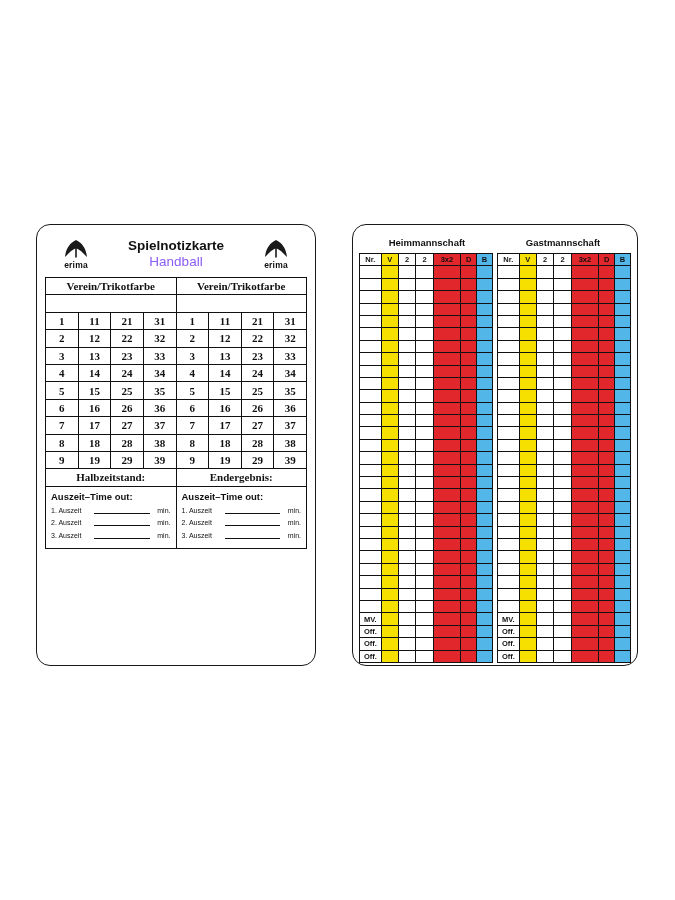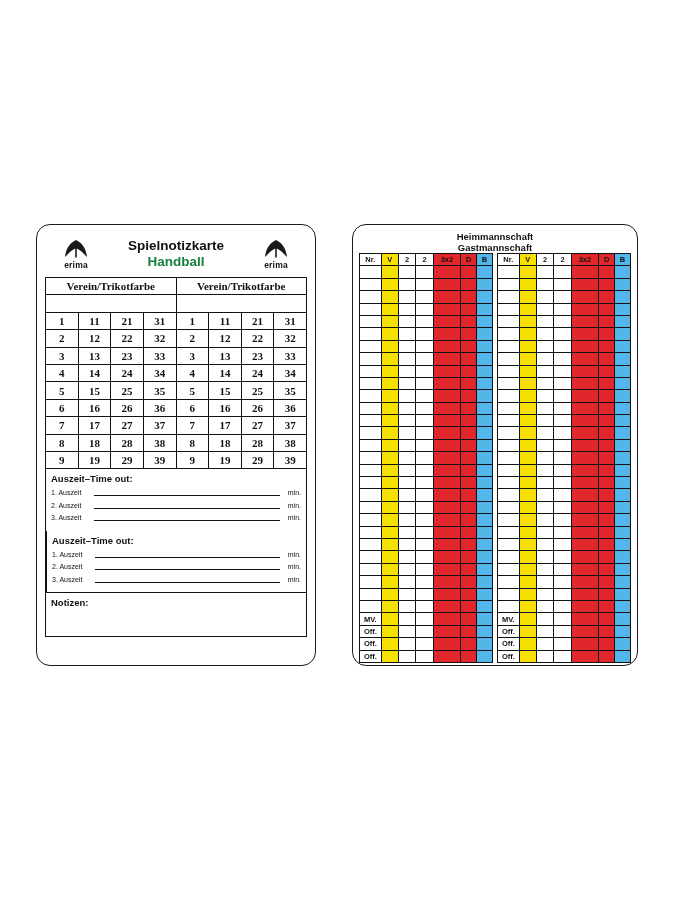--- a/index.html
+++ b/index.html
@@ -71,22 +71,22 @@
     text-align: center;
     line-height: 1.15;
   }
   .titleblock .t1 {
     font-size: 13.5px;
     font-weight: bold;
     color: #111;
   }
   .titleblock .t2 {
     font-size: 13.5px;
-    font-weight: bold;
-    color: #15803d;
+    font-weight: normal;
+    color: #8b5cf6;
   }
 
   
   table.grid {
     border-collapse: collapse;
     width: 100%;
     table-layout: fixed;
     font-family: Liberation Serif, serif;
   }
   table.grid td, table.grid th {
@@ -121,21 +121,20 @@
     height: 21px;
   }
 
   
   .timeouts {
     display: flex;
     width: 100%;
     border: 1px solid #111;
     border-top: none;
     box-sizing: border-box;
-    flex-direction: column;
   }
   .to-col {
     flex: 1;
     box-sizing: border-box;
     padding: 4px 5px 5px 5px;
   }
   .to-col + .to-col { border-left: 1px solid #111; }
   .to-title {
     font-size: 9.5px;
     font-weight: bold;
@@ -168,21 +167,20 @@
     font-size: 9.5px;
     font-weight: bold;
     color: #111;
   }
 
   
   .rc-titles {
     display: flex;
     height: 22px;
     align-items: center;
-    flex-direction: column;
   }
   .rc-titles .tt {
     flex: 1;
     text-align: center;
     font-size: 9.5px;
     font-weight: bold;
     color: #111;
   }
   .rc-body { display: flex; gap: 4px; }
   .rc-half { flex: 1; }
@@ -342,20 +340,24 @@
           <td>9</td>
           <td>19</td>
           <td>29</td>
           <td>39</td>
           <td>9</td>
           <td>19</td>
           <td>29</td>
           <td>39</td>
         </tr>
 
+        <tr class="labelrow">
+          <td colspan="4">Halbzeitstand:</td>
+          <td colspan="4">Endergebnis:</td>
+        </tr>
       </tbody>
     </table>
 
     <div class="timeouts">
       <div class="to-col">
         <div class="to-title">Auszeit–Time out:</div>
         <div class="to-line">
           <span class="lbl">1. Auszeit</span>
           <span class="dots"></span>
           <span class="unit">min.</span>
@@ -384,23 +386,20 @@
           <span class="unit">min.</span>
         </div>
         <div class="to-line">
           <span class="lbl">3. Auszeit</span>
           <span class="dots"></span>
           <span class="unit">min.</span>
         </div>
       </div>
     </div>
 
-    <div class="notes">
-      <span>Notizen:</span>
-    </div>
   </div>
 
   <div class="card card-right">
     <div class="rc-titles">
       <div class="tt">Heimmannschaft</div>
       <div class="tt">Gastmannschaft</div>
     </div>
     <div class="rc-body">
       <div class="rc-half">
         <table class="score">

